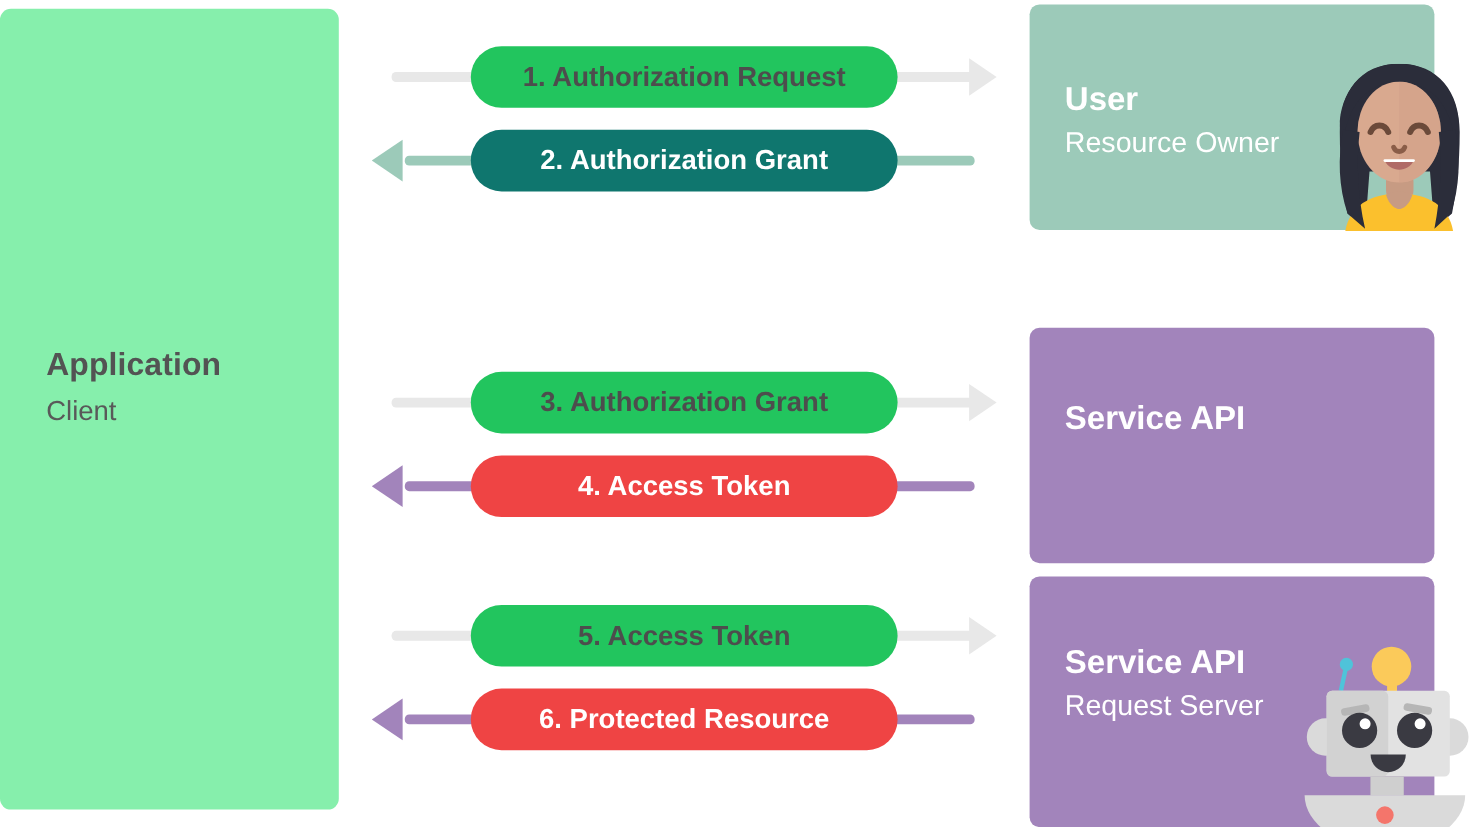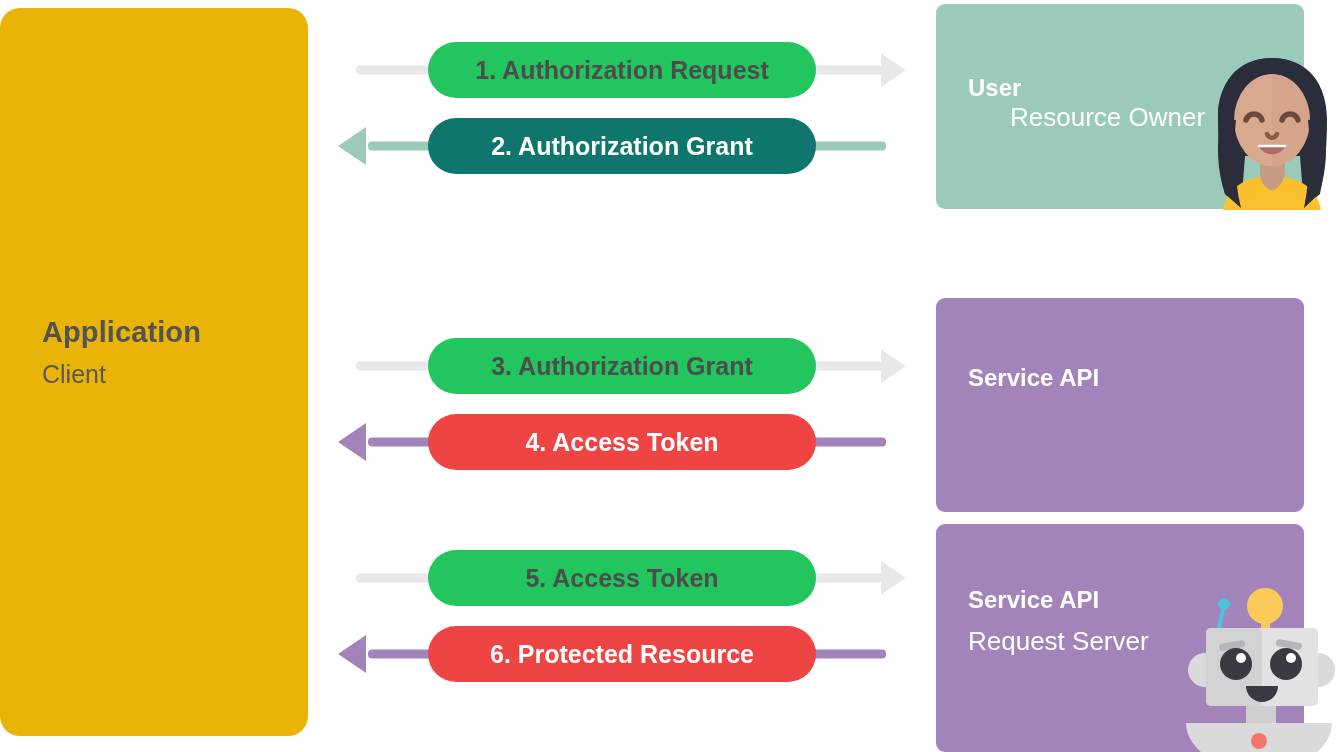--- a/index.html
+++ b/index.html
@@ -8,51 +8,51 @@
     background:#ffffff;
     font-family:"Liberation Sans", sans-serif;
     overflow:hidden;
     position:relative;
   }
   .stage{position:absolute;left:0;top:0;width:1340px;height:752px;}
 
   
   .client-panel{
     position:absolute;left:0px;top:8px;width:308px;height:728px;
-    background:#eab308;
+    background:#86efac;
     border-top-right-radius:10px;border-bottom-right-radius:10px;
-    border-top-left-radius:10px;border-bottom-left-radius:10px;border-radius:20px;
+    border-top-left-radius:10px;border-bottom-left-radius:10px;
   }
   .client-title{
     position:absolute;left:42px;top:308px;
     font-size:29px;font-weight:bold;color:#535353;letter-spacing:.1px;
     white-space:nowrap;
   }
   .client-sub{
     position:absolute;left:42px;top:352px;
     font-size:25px;font-weight:normal;color:#595959;
     white-space:nowrap;
   }
 
   
   .actor{
     position:absolute;left:936px;width:368px;
     border-radius:9px;
   }
   .actor .a-title{
     position:absolute;left:32px;
-    font-size:24px;font-weight:bold;color:#ffffff;white-space:nowrap;
+    font-size:30px;font-weight:bold;color:#ffffff;white-space:nowrap;
   }
   .actor .a-sub{
     position:absolute;left:32px;
     font-size:26px;font-weight:normal;color:#ffffff;white-space:nowrap;
   }
   #actor-user{top:4px;height:205px;background:#9ccab9;}
   #actor-user .a-title{top:70px;}
-  #actor-user .a-sub{top:98px;margin-left:42px;}
+  #actor-user .a-sub{top:110px;}
   #actor-auth{top:298px;height:214px;background:#a284bb;}
   #actor-auth .a-title{top:66px;}
   #actor-auth .a-sub{top:106px;}
   #actor-res{top:524px;height:228px;background:#a284bb;border-bottom-left-radius:9px;border-bottom-right-radius:9px;}
   #actor-res .a-title{top:62px;}
   #actor-res .a-sub{top:102px;}
 
   
   .msg{position:absolute;left:340px;width:560px;height:56px;}
   .msg .line{

